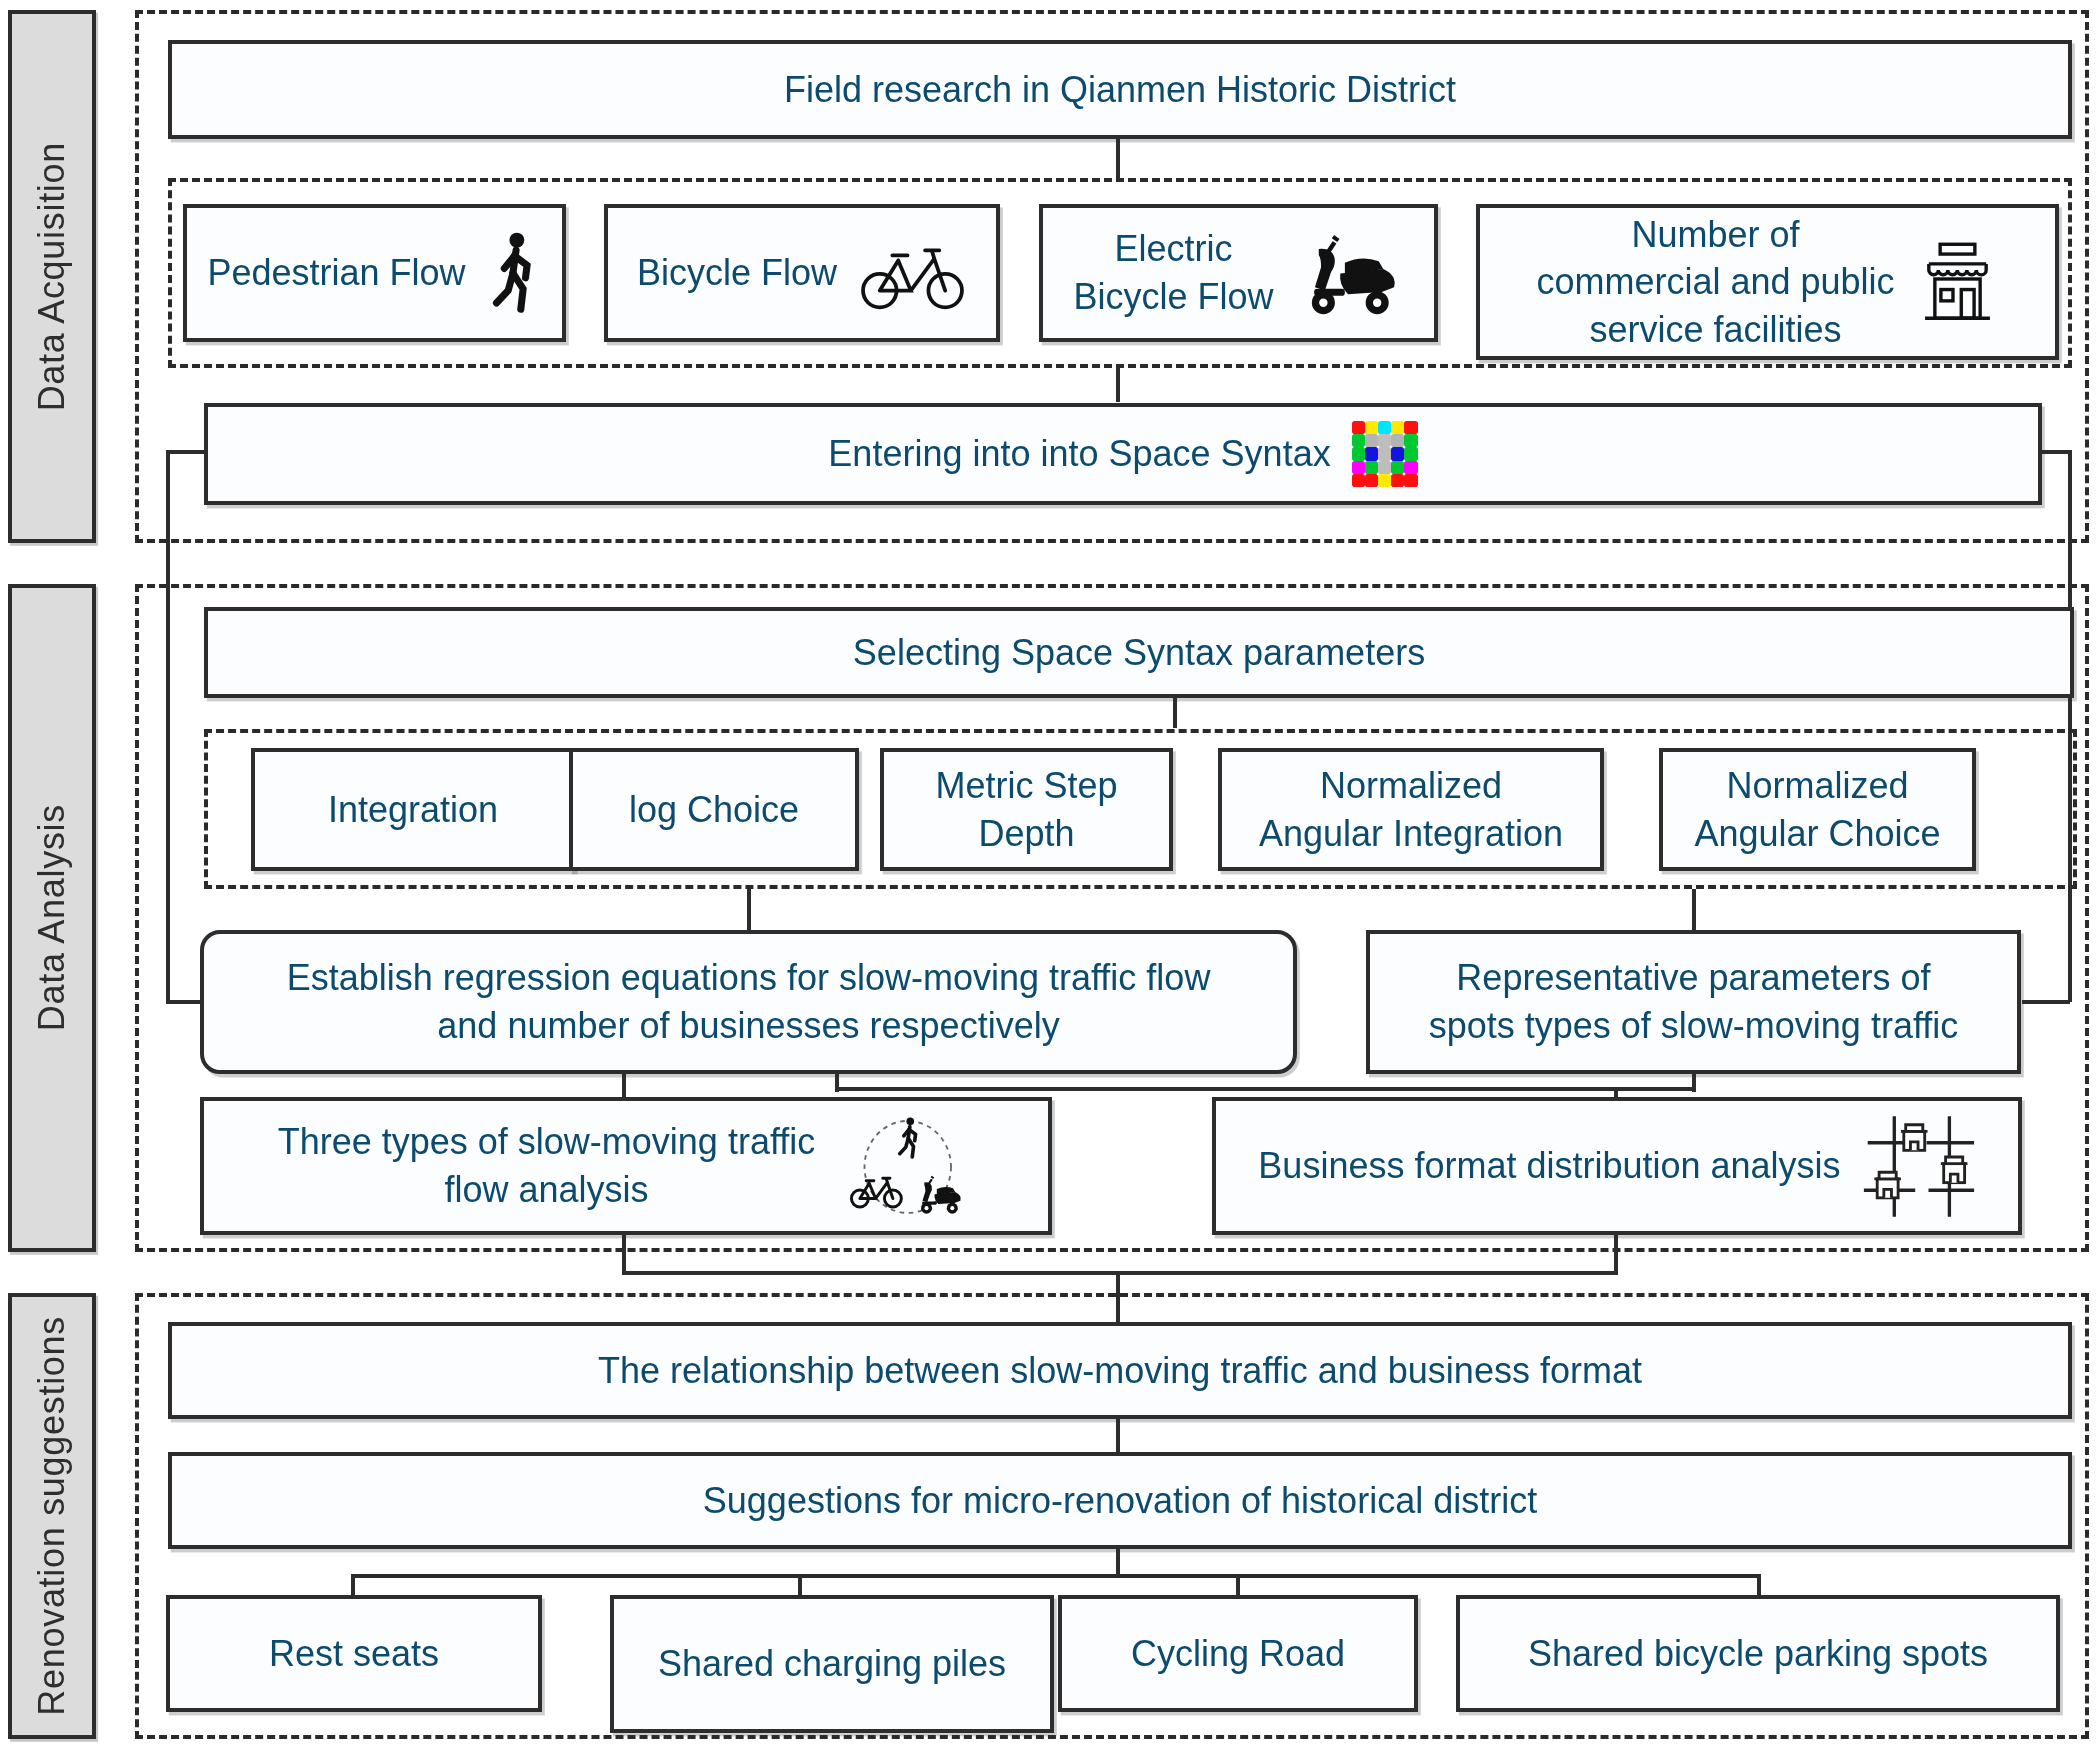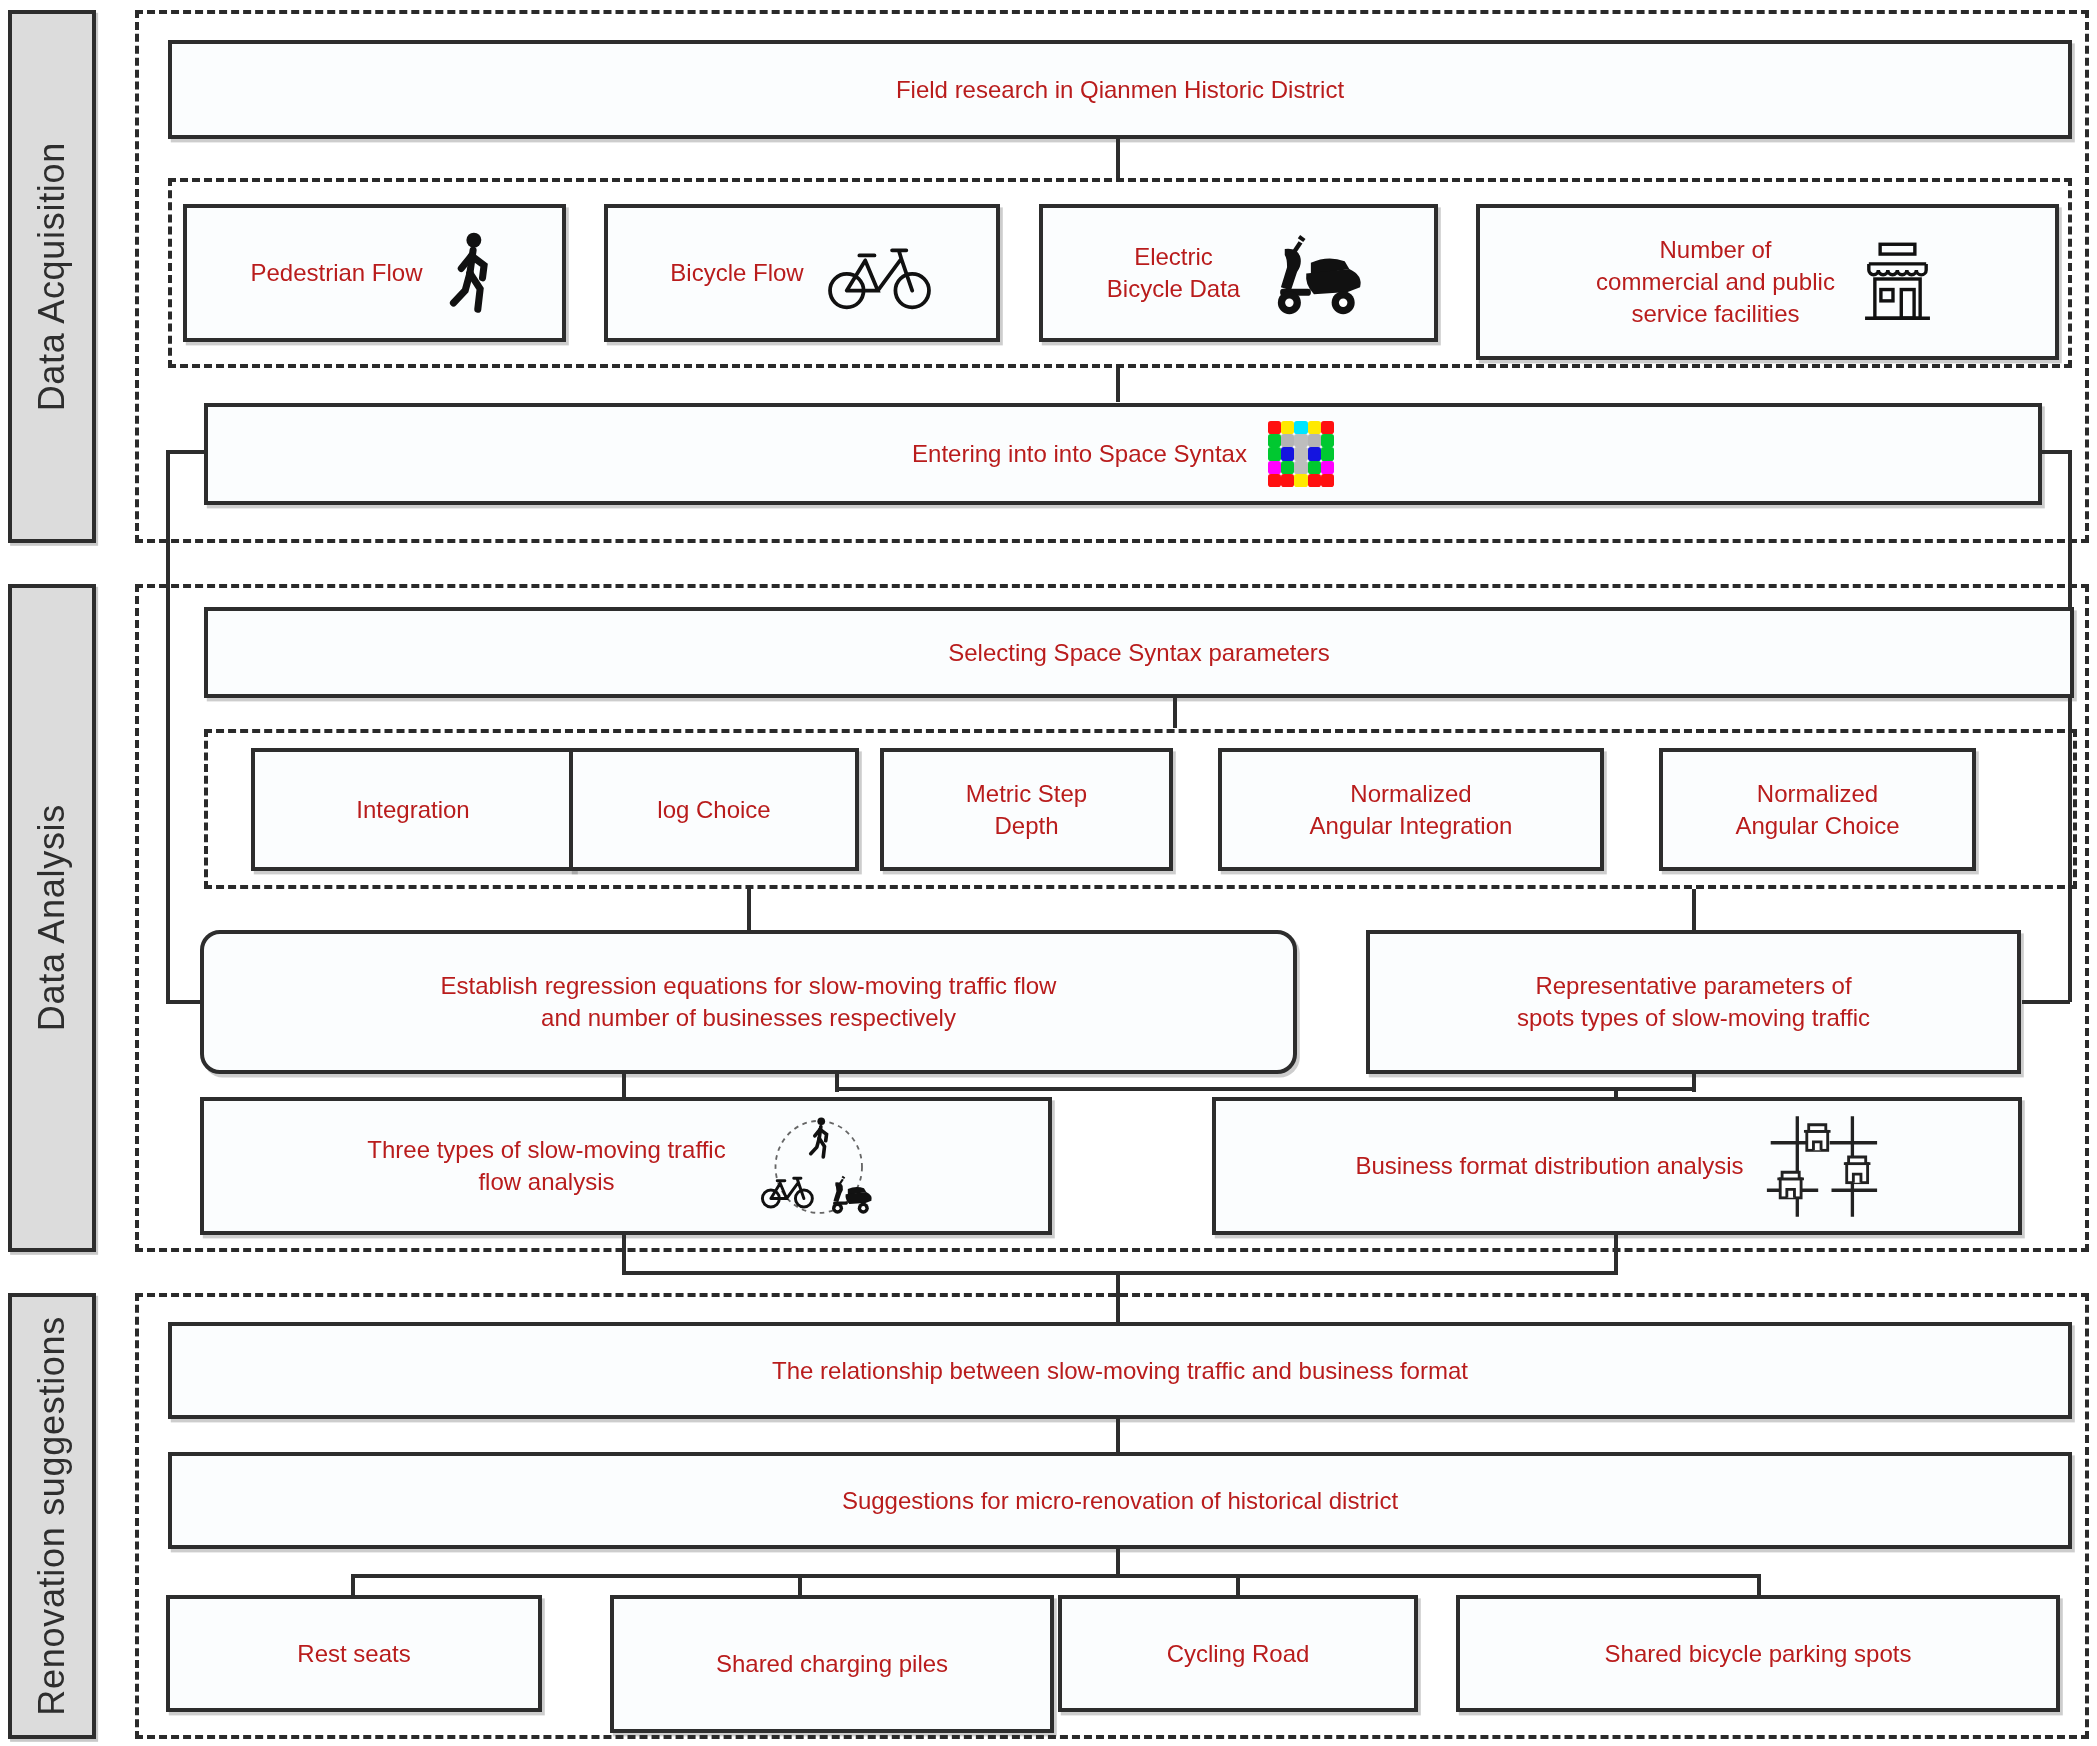--- a/index.html
+++ b/index.html
@@ -5,21 +5,21 @@
   html,body{margin:0;padding:0;background:#ffffff;}
   #canvas{position:relative;width:2097px;height:1746px;background:#ffffff;
           font-family:"Liberation Sans",sans-serif;overflow:hidden;}
   .side{position:absolute;background:#dcdcdc;border:4.1px solid #2d2d2d;box-sizing:border-box;
         display:flex;align-items:center;justify-content:center;box-shadow:2.1px 2.8px 0 rgba(60,60,60,.28);}
   .side .vl{writing-mode:vertical-rl;transform:rotate(180deg);font-size:36px;color:#2e2e2e;letter-spacing:0.7px;}
   .dbox{position:absolute;border:4.1px dashed #2a2a2a;box-sizing:border-box;}
   .box{position:absolute;background:#fbfdfe;border:4.1px solid #2d2d2d;box-sizing:border-box;
        display:flex;align-items:center;justify-content:center;gap:21px;
        box-shadow:2.8px 3.4px 0 rgba(55,55,55,.25);}
-  .bl{font-size:24px;color:#b91c1c;white-space:pre-line;text-align:center;line-height:1.32;}
+  .bl{font-size:36px;color:#0c4a6e;white-space:pre-line;text-align:center;line-height:1.32;}
   .cv,.ch{position:absolute;background:#2d2d2d;}
   .cv{width:4.1px;} .ch{height:4.1px;}
   .ssgrid{display:grid;grid-template-columns:repeat(5,1fr);grid-template-rows:repeat(5,1fr);
           width:66px;height:66px;}
   .ssgrid div{border-radius:2.8px;}
   svg{flex:0 0 auto;}
 </style>
 </head>
 <body>
 
@@ -65,21 +65,21 @@
     <span class="bl">Bicycle Flow</span>
     <svg width="109" height="76" viewBox="0 0 130 90" fill="none" stroke="#111" stroke-width="4.5">
       <circle cx="26" cy="66" r="20"></circle>
         <circle cx="104" cy="66" r="20"></circle>
       <path d="M26 66 L48 30 M41 24 H59 M48 30 L63 66 H26 M63 66 L91 28 L104 66 M91 28 L88 18 M80 18 H97" stroke-linecap="round"></path>
     </svg>
   </div>
 
   <div class="box" style="left:1039px;top:204px;width:399px;height:138px;">
     <span class="bl">Electric
-Bicycle Data</span>
+Bicycle Flow</span>
     <svg width="109" height="83" viewBox="0 0 140 108">
       <g fill="#111">
         <path d="M50 4 l7 5 -3 4 -7 -5 z"></path>
           <path d="M48 12 l5 3 -8 12 -5 -3 z"></path>
         <path d="M30 22 q16 -2 20 10 q3 10 -4 20 l-8 24 -13 -4 8 -26 q0 -12 -3 -16 z"></path>
         <rect x="24" y="74" width="40" height="9" rx="4"></rect>
         <path d="M64 40 q22 -10 44 -2 l6 10 -50 8 z"></path>
         <path d="M58 54 l56 -6 q18 8 14 24 l-16 6 -44 3 q-12 -12 -10 -27 z"></path>
         <circle cx="36" cy="92" r="15"></circle>
           <circle cx="36" cy="92" r="5.5" fill="#fff"></circle>

